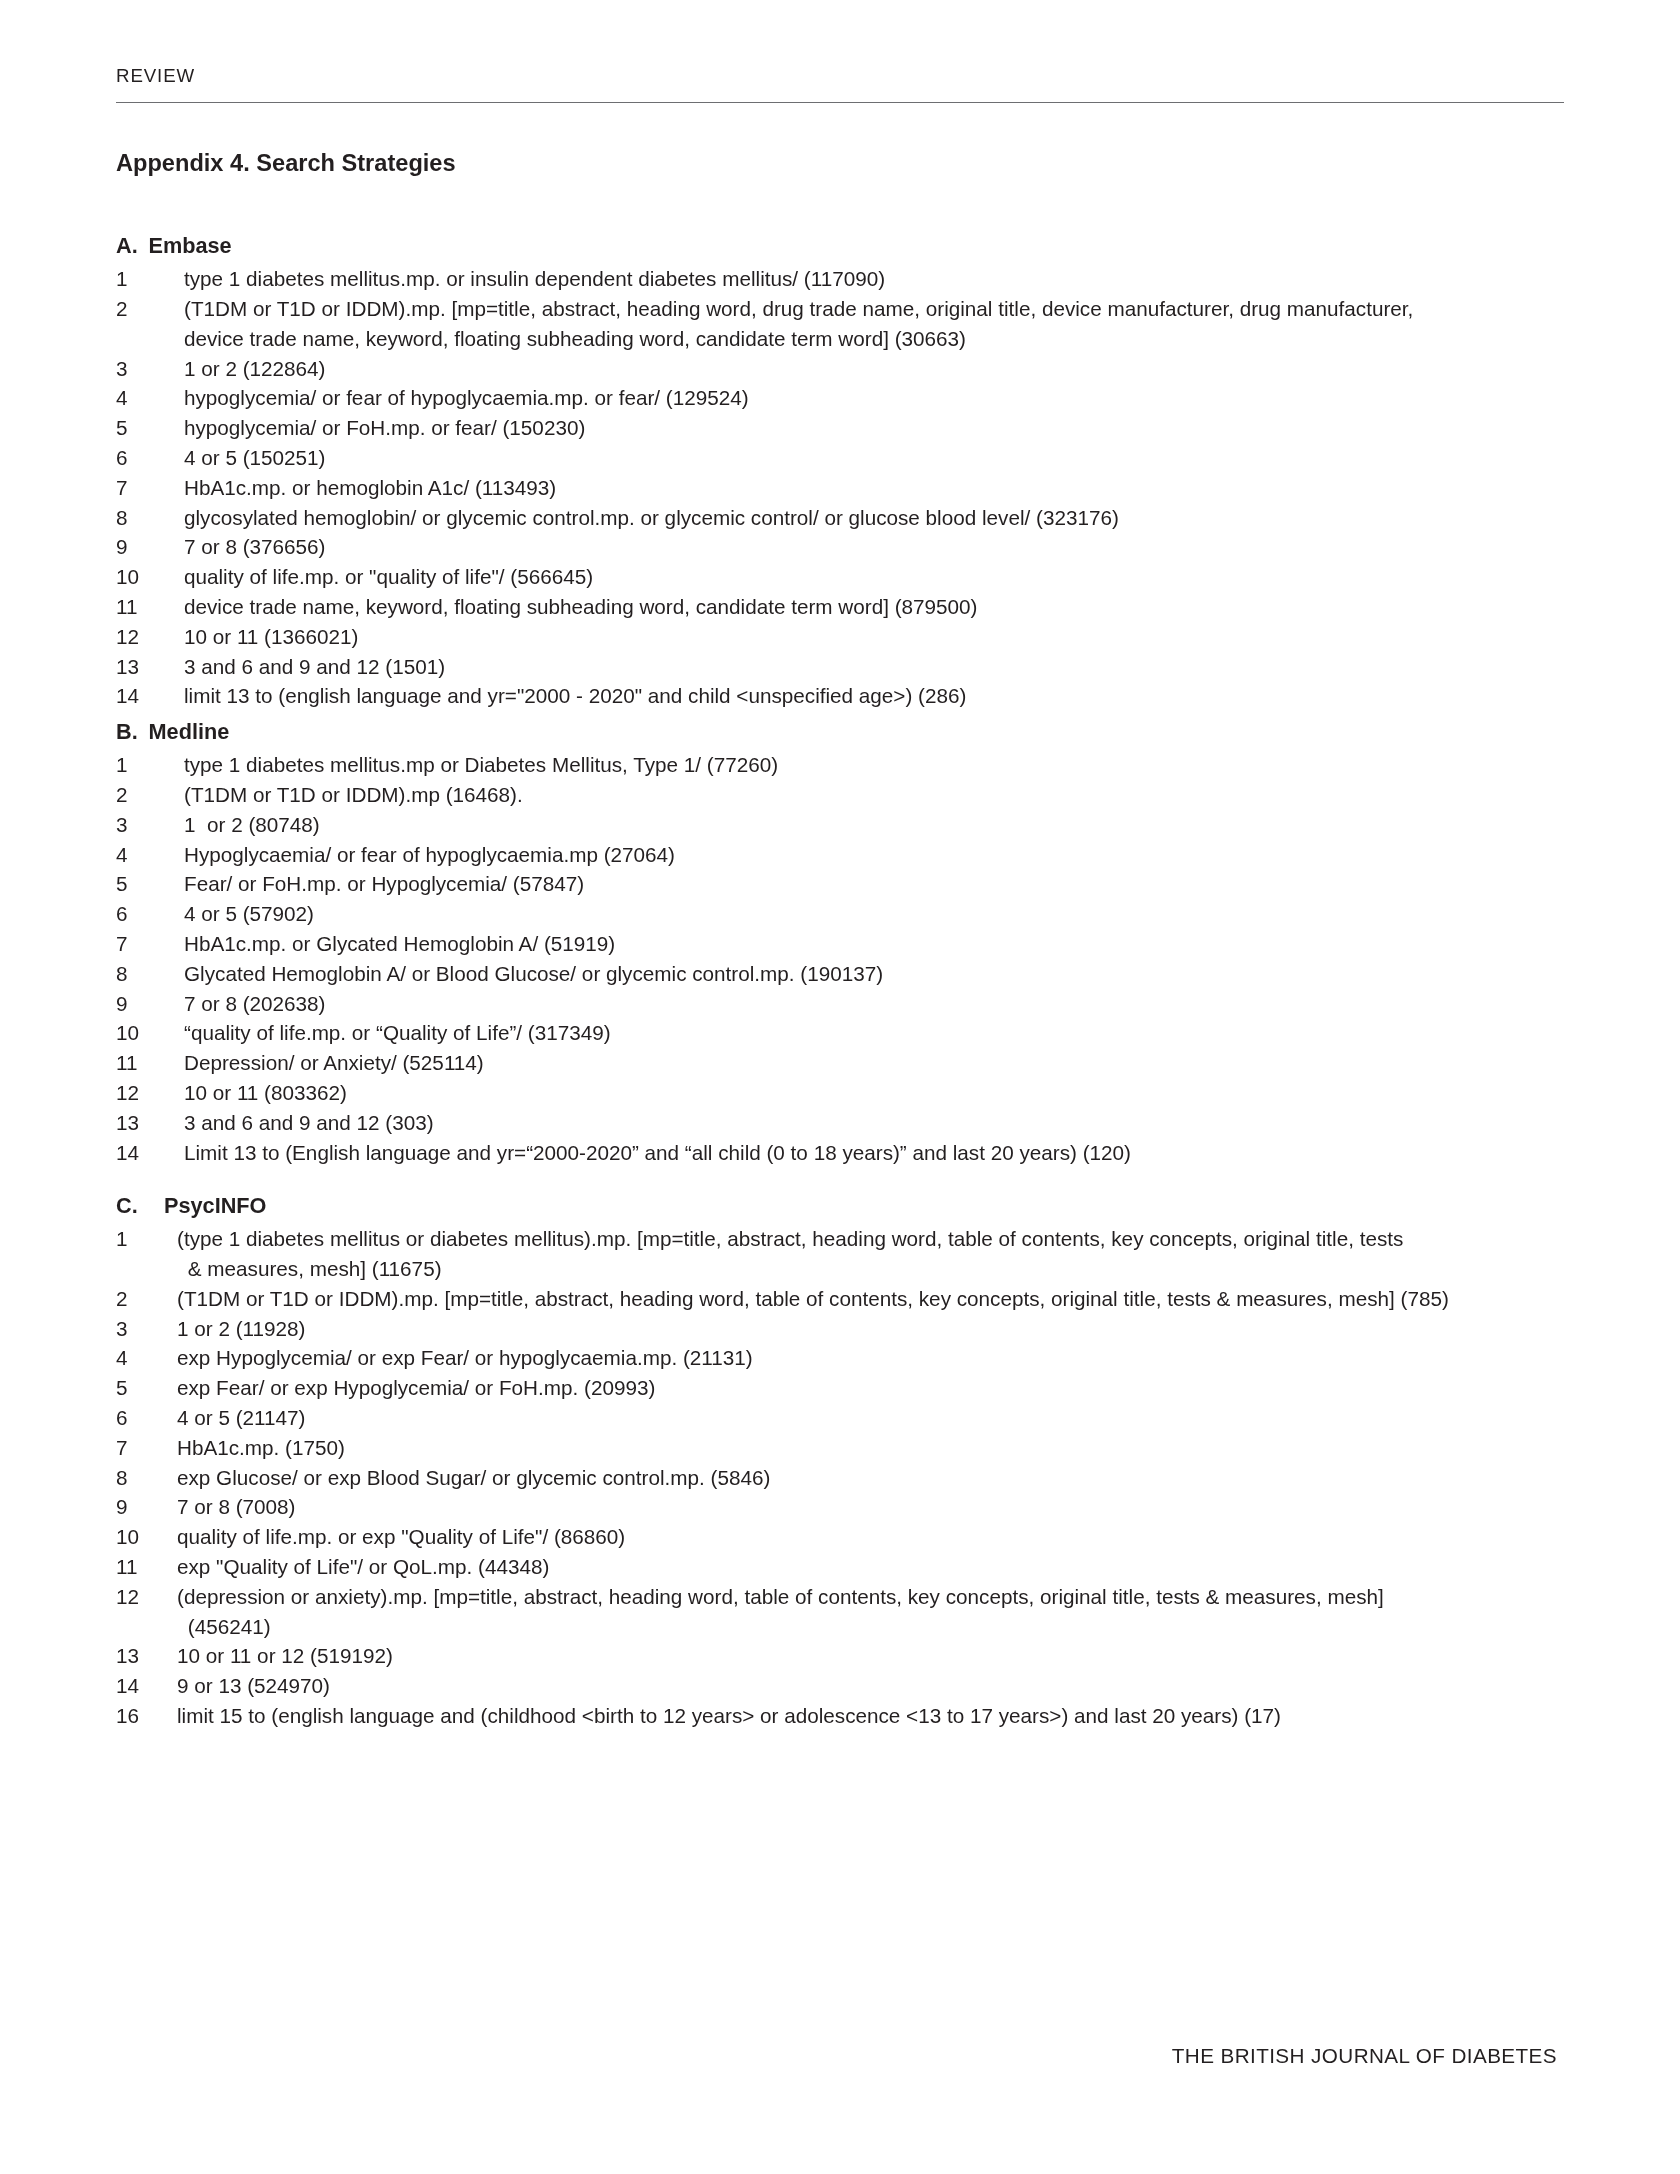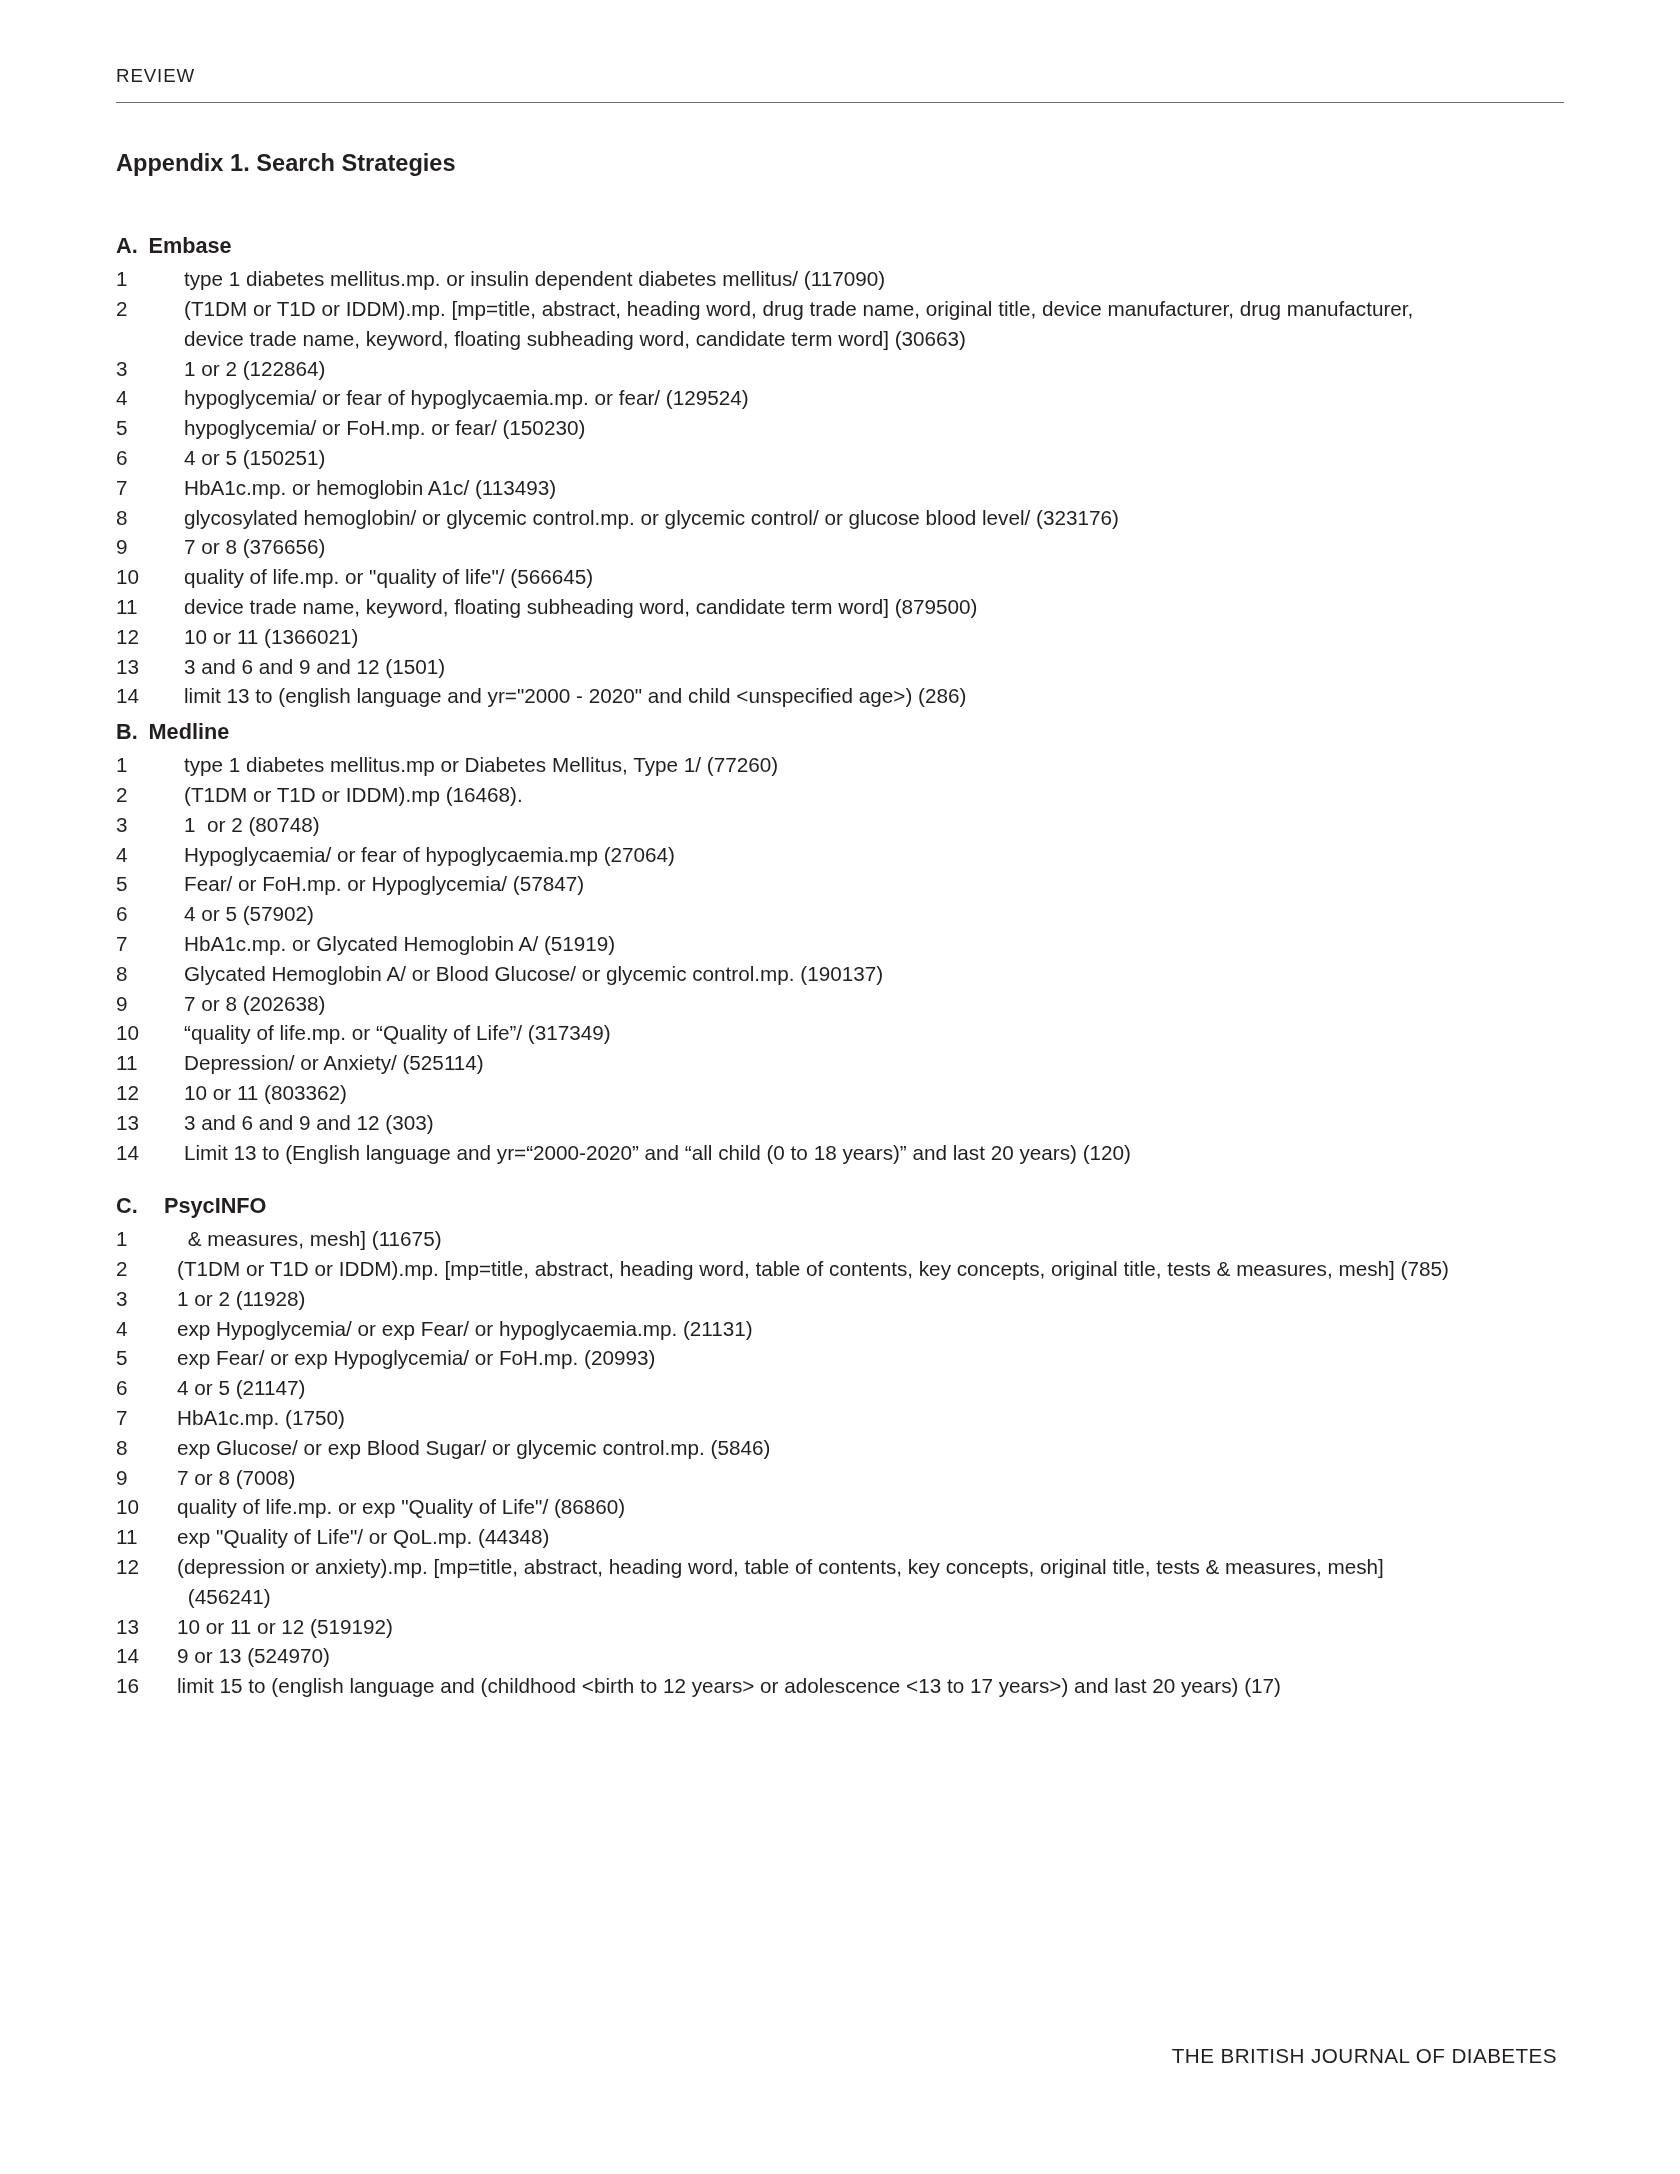--- a/index.html
+++ b/index.html
@@ -124,21 +124,21 @@
 </head>
 <body style="background: rgb(255, 255, 255); color: rgb(35, 31, 32);">
 
 <div class="page">
 
   <div class="running-head">REVIEW</div>
 
   <div class="head-rule" style="background: rgb(109, 110, 113);"></div>
 
   <div class="appendix-title">
-    <span class="lead">Appendix 1.</span><span class="rest"> Search Strategies</span>
+    <span class="lead">Appendix 4.</span><span class="rest"> Search Strategies</span>
   </div>
 
   <div id="sections-host">
       <div class="db-block geom-ab" style="top: 232px;">
         <div class="db-heading">
           <span class="letter">A.</span>
           <span class="name">Embase</span>
         </div>
         <ol class="lines">
           <li>
@@ -264,21 +264,21 @@
         </ol>
       </div>
       <div class="db-block geom-c" style="top: 1192px;">
         <div class="db-heading">
           <span class="letter">C.</span>
           <span class="name">PsycINFO</span>
         </div>
         <ol class="lines">
           <li>
             <span class="num">1</span>
-            <span class="txt"><span class="cont">&amp; measures, mesh] (11675)</span></span>
+            <span class="txt"><span>(type 1 diabetes mellitus or diabetes mellitus).mp. [mp=title, abstract, heading word, table of contents, key concepts, original title, tests</span><span class="cont">&amp; measures, mesh] (11675)</span></span>
           </li>
           <li>
             <span class="num">2</span>
             <span class="txt"><span>(T1DM or T1D or IDDM).mp. [mp=title, abstract, heading word, table of contents, key concepts, original title, tests &amp; measures, mesh] (785)</span></span>
           </li>
           <li>
             <span class="num">3</span>
             <span class="txt"><span>1 or 2 (11928)</span></span>
           </li>
           <li>

